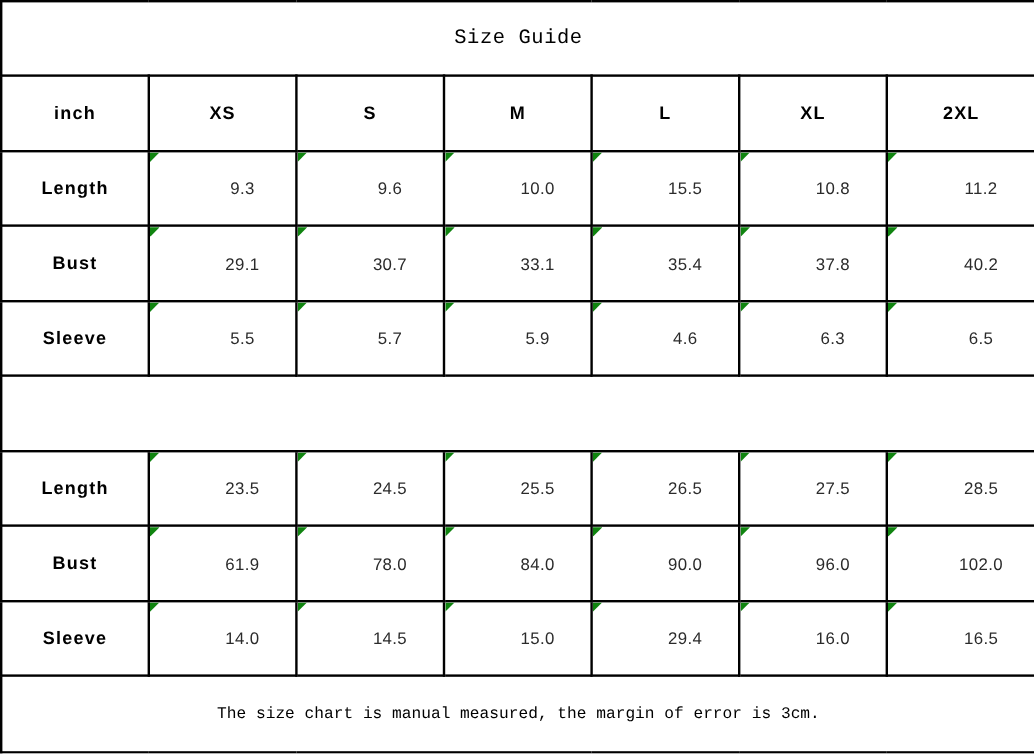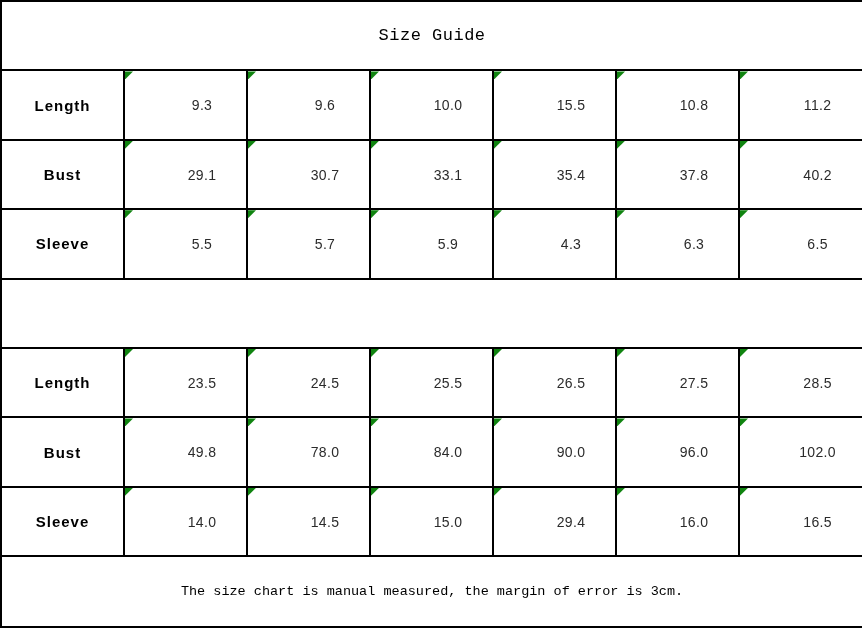--- a/index.html
+++ b/index.html
@@ -79,20 +79,29 @@
       <col style="width:123px">
       <col style="width:123px">
     <col style="width:124px">
   </colgroup>
 
   <tbody>
       <tr class="title-row">
     <td colspan="7" class="title-cell">Size Guide</td>
   </tr>
 
+  <tr class="head-row">
+    <td class="head-cell">inch</td>
+    <td class="head-cell">XS</td>
+    <td class="head-cell">S</td>
+    <td class="head-cell">M</td>
+    <td class="head-cell">L</td>
+    <td class="head-cell">XL</td>
+    <td class="head-cell">2XL</td>
+  </tr>
 
   <tr>
     <td class="label-cell">Length</td>
     <td class="value-cell"><span class="tri"></span><span>9.3</span></td>
     <td class="value-cell"><span class="tri"></span><span>9.6</span></td>
     <td class="value-cell"><span class="tri"></span><span>10.0</span></td>
     <td class="value-cell"><span class="tri"></span><span>15.5</span></td>
     <td class="value-cell"><span class="tri"></span><span>10.8</span></td>
     <td class="value-cell"><span class="tri"></span><span>11.2</span></td>
   </tr>
@@ -105,21 +114,21 @@
     <td class="value-cell"><span class="tri"></span><span>35.4</span></td>
     <td class="value-cell"><span class="tri"></span><span>37.8</span></td>
     <td class="value-cell"><span class="tri"></span><span>40.2</span></td>
   </tr>
 
   <tr>
     <td class="label-cell">Sleeve</td>
     <td class="value-cell"><span class="tri"></span><span>5.5</span></td>
     <td class="value-cell"><span class="tri"></span><span>5.7</span></td>
     <td class="value-cell"><span class="tri"></span><span>5.9</span></td>
-    <td class="value-cell"><span class="tri"></span><span>4.3</span></td>
+    <td class="value-cell"><span class="tri"></span><span>4.6</span></td>
     <td class="value-cell"><span class="tri"></span><span>6.3</span></td>
     <td class="value-cell"><span class="tri"></span><span>6.5</span></td>
   </tr>
 
   <tr>
     <td colspan="7"></td>
   </tr>
 
 
   <tr>
@@ -127,21 +136,21 @@
     <td class="value-cell"><span class="tri"></span><span>23.5</span></td>
     <td class="value-cell"><span class="tri"></span><span>24.5</span></td>
     <td class="value-cell"><span class="tri"></span><span>25.5</span></td>
     <td class="value-cell"><span class="tri"></span><span>26.5</span></td>
     <td class="value-cell"><span class="tri"></span><span>27.5</span></td>
     <td class="value-cell"><span class="tri"></span><span>28.5</span></td>
   </tr>
 
   <tr>
     <td class="label-cell">Bust</td>
-    <td class="value-cell"><span class="tri"></span><span>49.8</span></td>
+    <td class="value-cell"><span class="tri"></span><span>61.9</span></td>
     <td class="value-cell"><span class="tri"></span><span>78.0</span></td>
     <td class="value-cell"><span class="tri"></span><span>84.0</span></td>
     <td class="value-cell"><span class="tri"></span><span>90.0</span></td>
     <td class="value-cell"><span class="tri"></span><span>96.0</span></td>
     <td class="value-cell"><span class="tri"></span><span>102.0</span></td>
   </tr>
 
   <tr>
     <td class="label-cell">Sleeve</td>
     <td class="value-cell"><span class="tri"></span><span>14.0</span></td>

